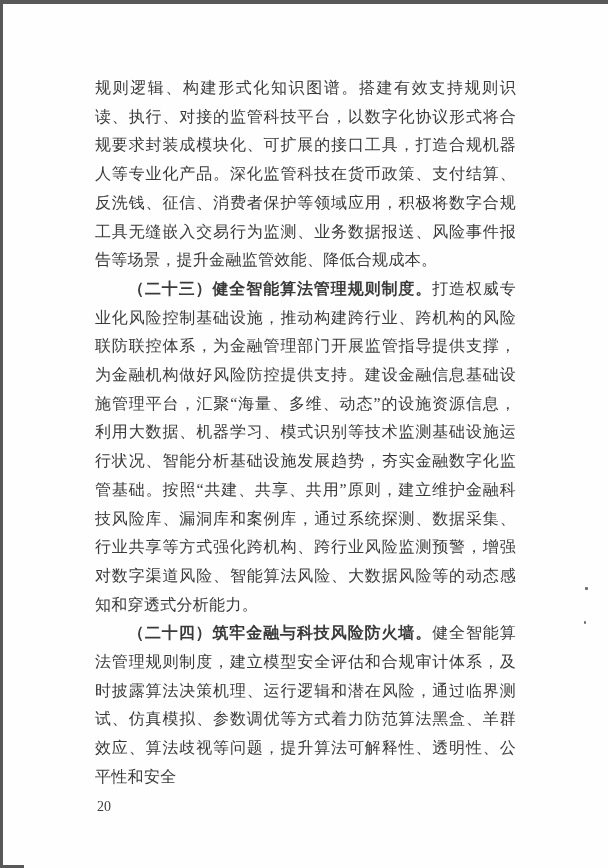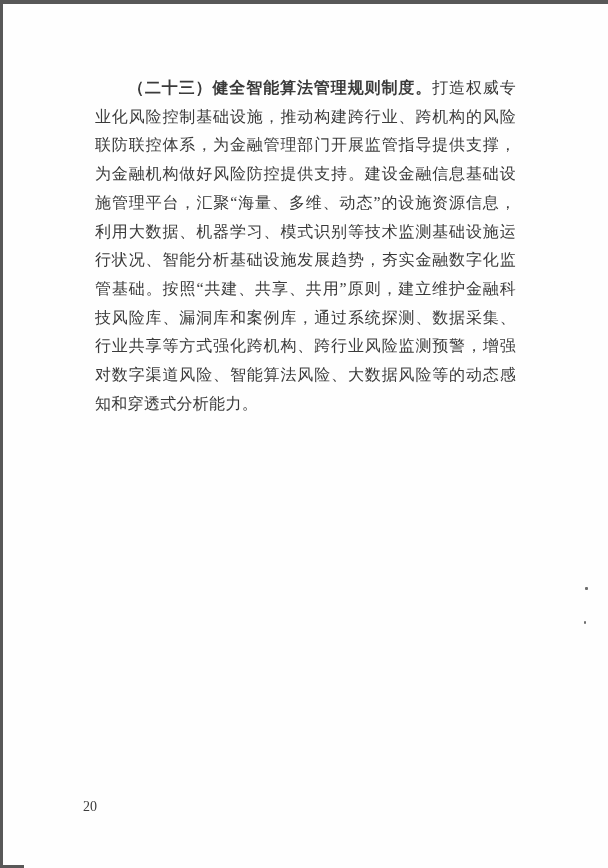--- a/index.html
+++ b/index.html
@@ -59,35 +59,37 @@
     padding: 0;
   }
   .page-text p.indented {
     text-indent: 33px;
   }
   .section-lead {
     font-weight: 600;
   }
   .page-number {
     position: absolute;
-    left: 83px;
+    left: 97px;
     top: 799px;
     font-family: "Liberation Serif", "DejaVu Serif", serif;
     font-size: 14px;
     color: #3d3d3d;
   }
 </style>
 </head>
 <body>
 
 <div class="edge-top"></div>
 <div class="edge-left"></div>
 <div class="edge-bottom-stub"></div>
 <div class="scan-speck speck-1"></div>
 <div class="scan-speck speck-2"></div>
 
 <div class="page-text">
+  <p><span>规则逻辑、构建形式化知识图谱。搭建有效支持规则识读、执行、对接的监管科技平台，以数字化协议形式将合规要求封装成模块化、可扩展的接口工具，打造合规机器人等专业化产品。深化监管科技在货币政策、支付结算、反洗钱、征信、消费者保护等领域应用，积极将数字合规工具无缝嵌入交易行为监测、业务数据报送、风险事件报告等场景，提升金融监管效能、降低合规成本。</span></p>
 
   <p class="indented"><span class="section-lead">（二十三）健全智能算法管理规则制度。</span><span>打造权威专业化风险控制基础设施，推动构建跨行业、跨机构的风险联防联控体系，为金融管理部门开展监管指导提供支撑，为金融机构做好风险防控提供支持。建设金融信息基础设施管理平台，汇聚“海量、多维、动态”的设施资源信息，利用大数据、机器学习、模式识别等技术监测基础设施运行状况、智能分析基础设施发展趋势，夯实金融数字化监管基础。按照“共建、共享、共用”原则，建立维护金融科技风险库、漏洞库和案例库，通过系统探测、数据采集、行业共享等方式强化跨机构、跨行业风险监测预警，增强对数字渠道风险、智能算法风险、大数据风险等的动态感知和穿透式分析能力。</span></p>
 
+  <p class="indented"><span class="section-lead">（二十四）筑牢金融与科技风险防火墙。</span><span>健全智能算法管理规则制度，建立模型安全评估和合规审计体系，及时披露算法决策机理、运行逻辑和潜在风险，通过临界测试、仿真模拟、参数调优等方式着力防范算法黑盒、羊群效应、算法歧视等问题，提升算法可解释性、透明性、公平性和安全</span></p>
 </div>
 
 <div class="page-number">20</div>
 
 </body></html>

